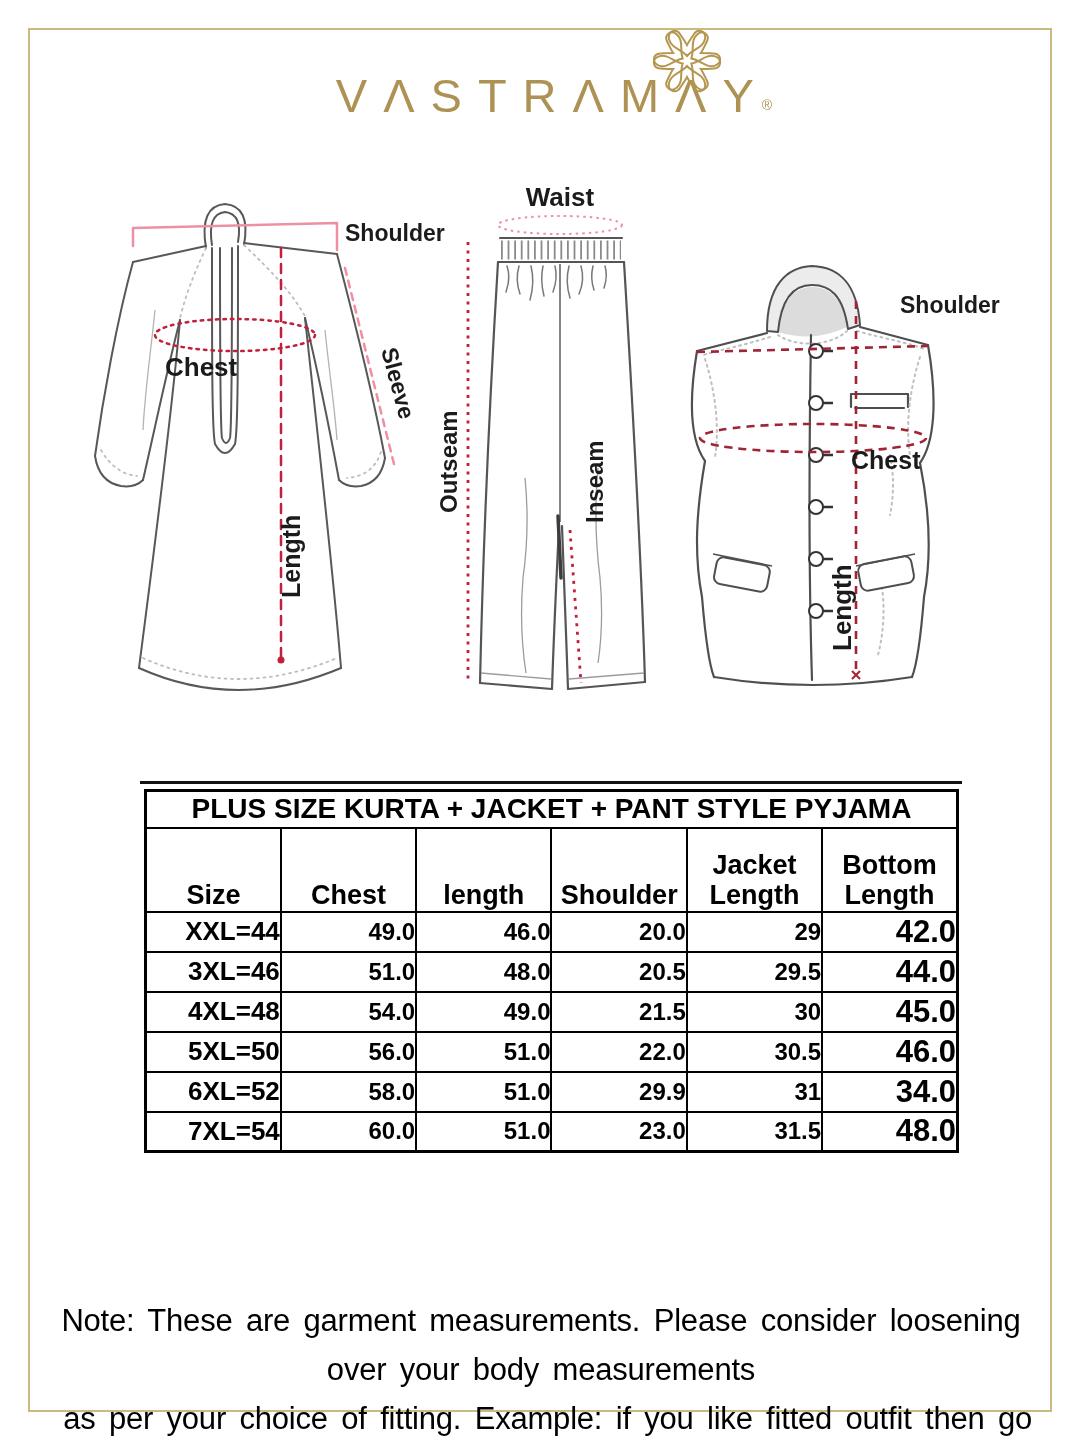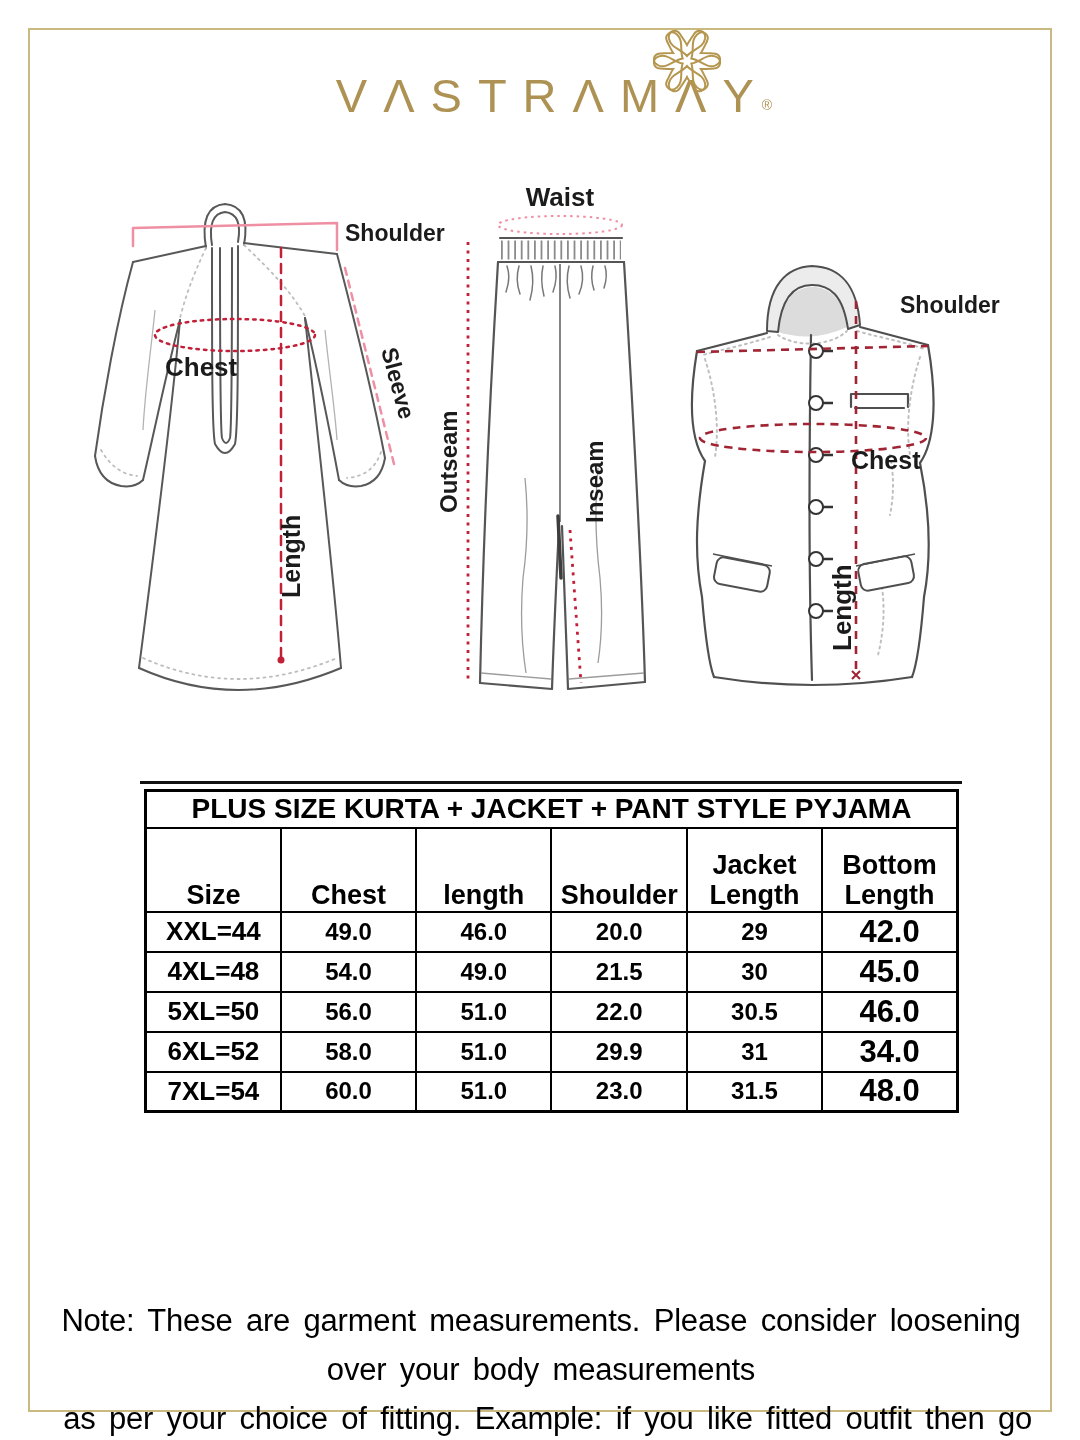--- a/index.html
+++ b/index.html
@@ -26,21 +26,21 @@
         border:3px solid #000;font-family:"Liberation Sans",sans-serif;}
   .size-table td,.size-table th{border:2px solid #000;text-align:center;color:#000;
         padding:0;overflow:hidden;}
   tr.r-title{height:37px;}
   .t-title{font-size:28px;font-weight:700;letter-spacing:0px;white-space:nowrap;}
   tr.r-sub{height:43px;}
   .t-sub{font-size:21px;font-weight:700;}
   tr.r-head{height:84px;}
   .t-head{font-size:27px;font-weight:700;vertical-align:bottom;padding-bottom:9px;line-height:1.12;}
   tr.r-data{height:40px;}
-  .size-table tbody td{font-size:24px;font-weight:700;vertical-align:middle;}
+  .size-table tbody td{font-size:24px;font-weight:700;vertical-align:middle;text-align:right;}
   .size-table tbody td:first-child{font-size:26px;}
   .size-table tbody td:last-child{font-size:31px;border-radius:9px;}
 
   
   .note{position:absolute;left:50px;right:48px;top:1297px;color:#000000;
         font-size:31px;line-height:1.58;word-spacing:5px;letter-spacing:-0.2px;}
   .note-l1{text-align:center;}
   .note-l2{text-align:right;}
 </style>
 </head>
@@ -226,20 +226,28 @@
       <tbody>
         <tr class="r-data">
           <td class="">XXL=44</td>
           <td class="">49.0</td>
           <td class="">46.0</td>
           <td class="">20.0</td>
           <td class="">29</td>
           <td class="">42.0</td>
         </tr>
         <tr class="r-data">
+          <td class="">3XL=46</td>
+          <td class="">51.0</td>
+          <td class="">48.0</td>
+          <td class="">20.5</td>
+          <td class="">29.5</td>
+          <td class="">44.0</td>
+        </tr>
+        <tr class="r-data">
           <td class="">4XL=48</td>
           <td class="">54.0</td>
           <td class="">49.0</td>
           <td class="">21.5</td>
           <td class="">30</td>
           <td class="">45.0</td>
         </tr>
         <tr class="r-data">
           <td class="">5XL=50</td>
           <td class="">56.0</td>

